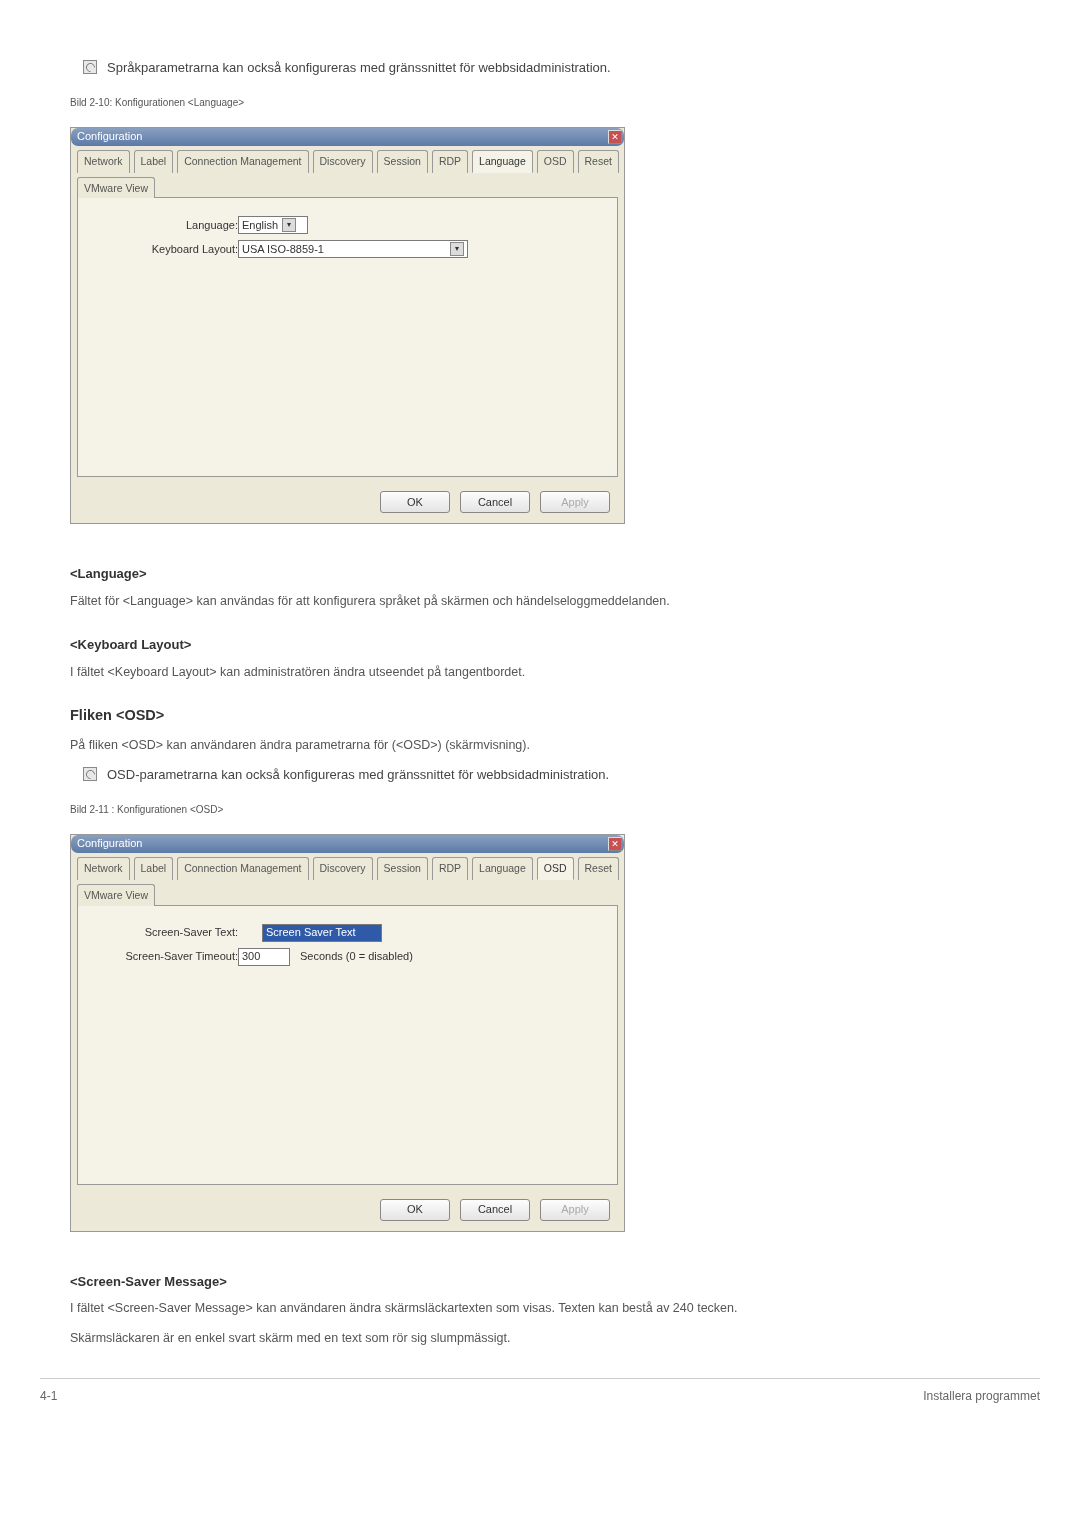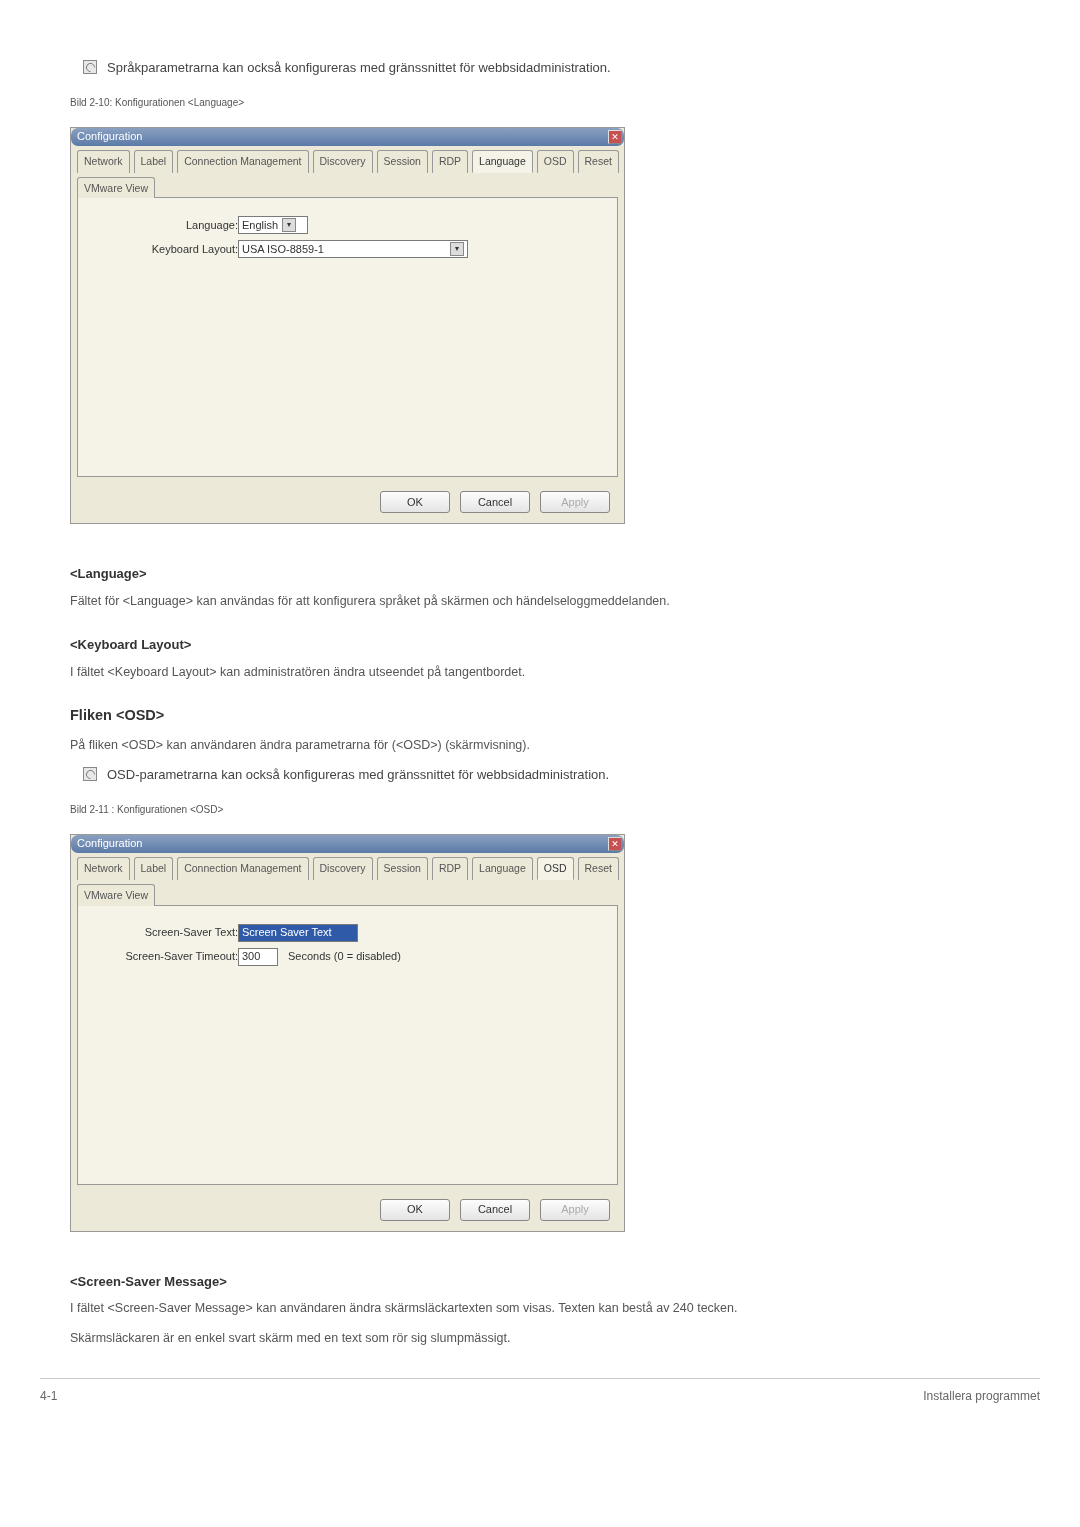--- a/index.html
+++ b/index.html
@@ -135,21 +135,21 @@
     background: #dcdcdc;
     border: 1px solid #888;
     display: flex;
     align-items: center;
     justify-content: center;
     font-size: 8px;
     margin-left: 4px;
   }
   .w-80 { width: 70px; }
   .w-230 { width: 230px; justify-content: space-between; }
-  .input-text.highlighted { background: #2f5aa8; color: #fff; width: 120px; }
+  .input-text.highlighted { background: #2f5aa8; color: #fff; width: 120px; margin-left: 24px; }
   .suffix { font-size: 11px; margin-left: 10px; }
   .dialog-buttons {
     display: flex;
     justify-content: flex-end;
     gap: 10px;
     padding: 8px 14px 10px 0;
     background: #ece9d8;
   }
   .btn {
     min-width: 70px;
@@ -277,21 +277,21 @@
   </div>
   <div class="tab-panel">
     <div class="form-row">
       <label>Screen-Saver Text:</label>
       <div class="input-text highlighted">
         <span>Screen Saver Text</span>
       </div>
     </div>
     <div class="form-row">
       <label>Screen-Saver Timeout:</label>
-      <div class="input-text" style="width:40px">
+      <div class="input-text" style="width:52px">
         <span>300</span>
       </div>
       <span class="suffix">Seconds (0 = disabled)</span>
     </div>
   </div>
   <div class="dialog-buttons">
     <div class="btn">OK</div>
     <div class="btn">Cancel</div>
     <div class="btn disabled">Apply</div>
   </div>

